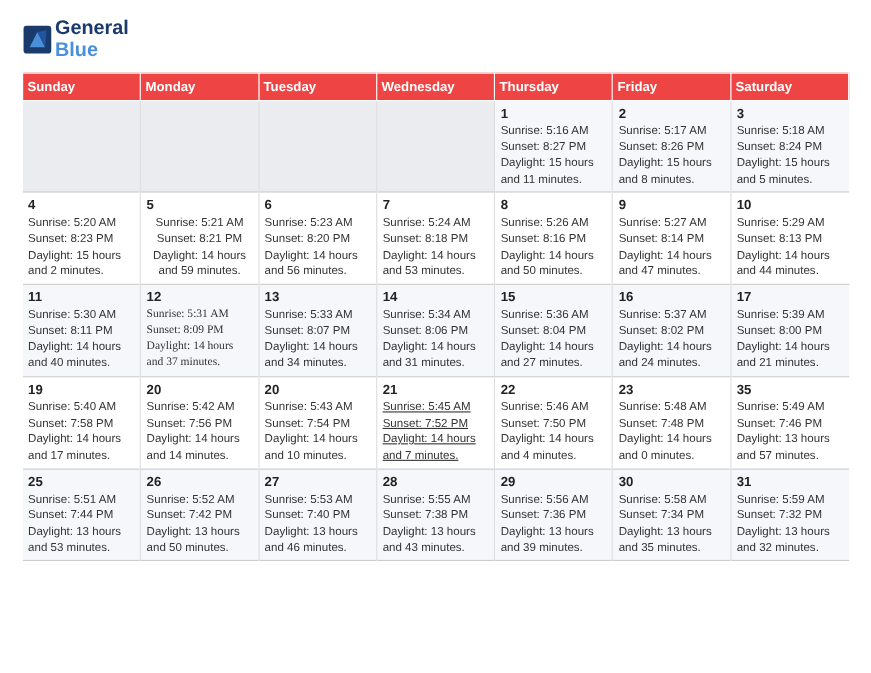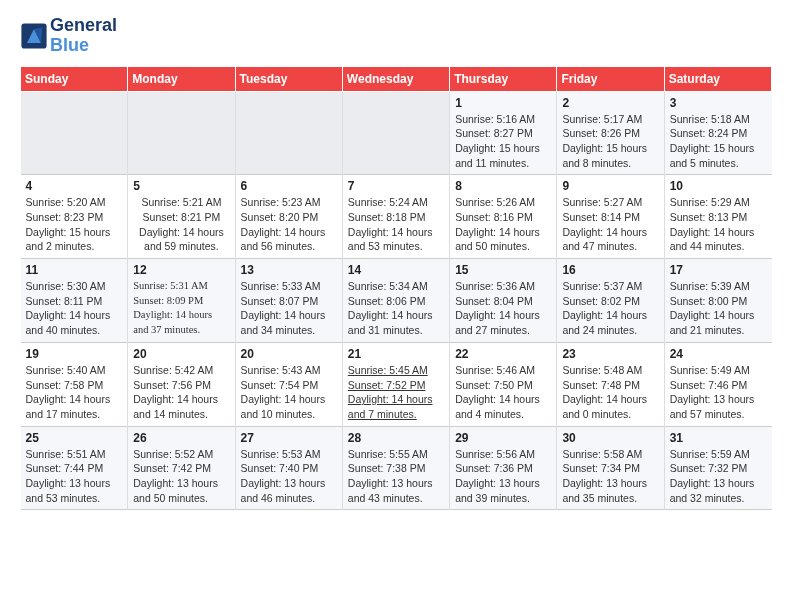--- a/index.html
+++ b/index.html
@@ -301,21 +301,21 @@
 and 4 minutes.</div>
         </td>
         <td>
           <span class="day-num">23</span>
           <div class="day-info" style="white-space: pre-line;">Sunrise: 5:48 AM
 Sunset: 7:48 PM
 Daylight: 14 hours
 and 0 minutes.</div>
         </td>
         <td>
-          <span class="day-num">24</span>
+          <span class="day-num">35</span>
           <div class="day-info" style="white-space: pre-line;">Sunrise: 5:49 AM
 Sunset: 7:46 PM
 Daylight: 13 hours
 and 57 minutes.</div>
         </td>
       </tr>
       <tr>
         <td>
           <span class="day-num">25</span>
           <div class="day-info" style="white-space: pre-line;">Sunrise: 5:51 AM

